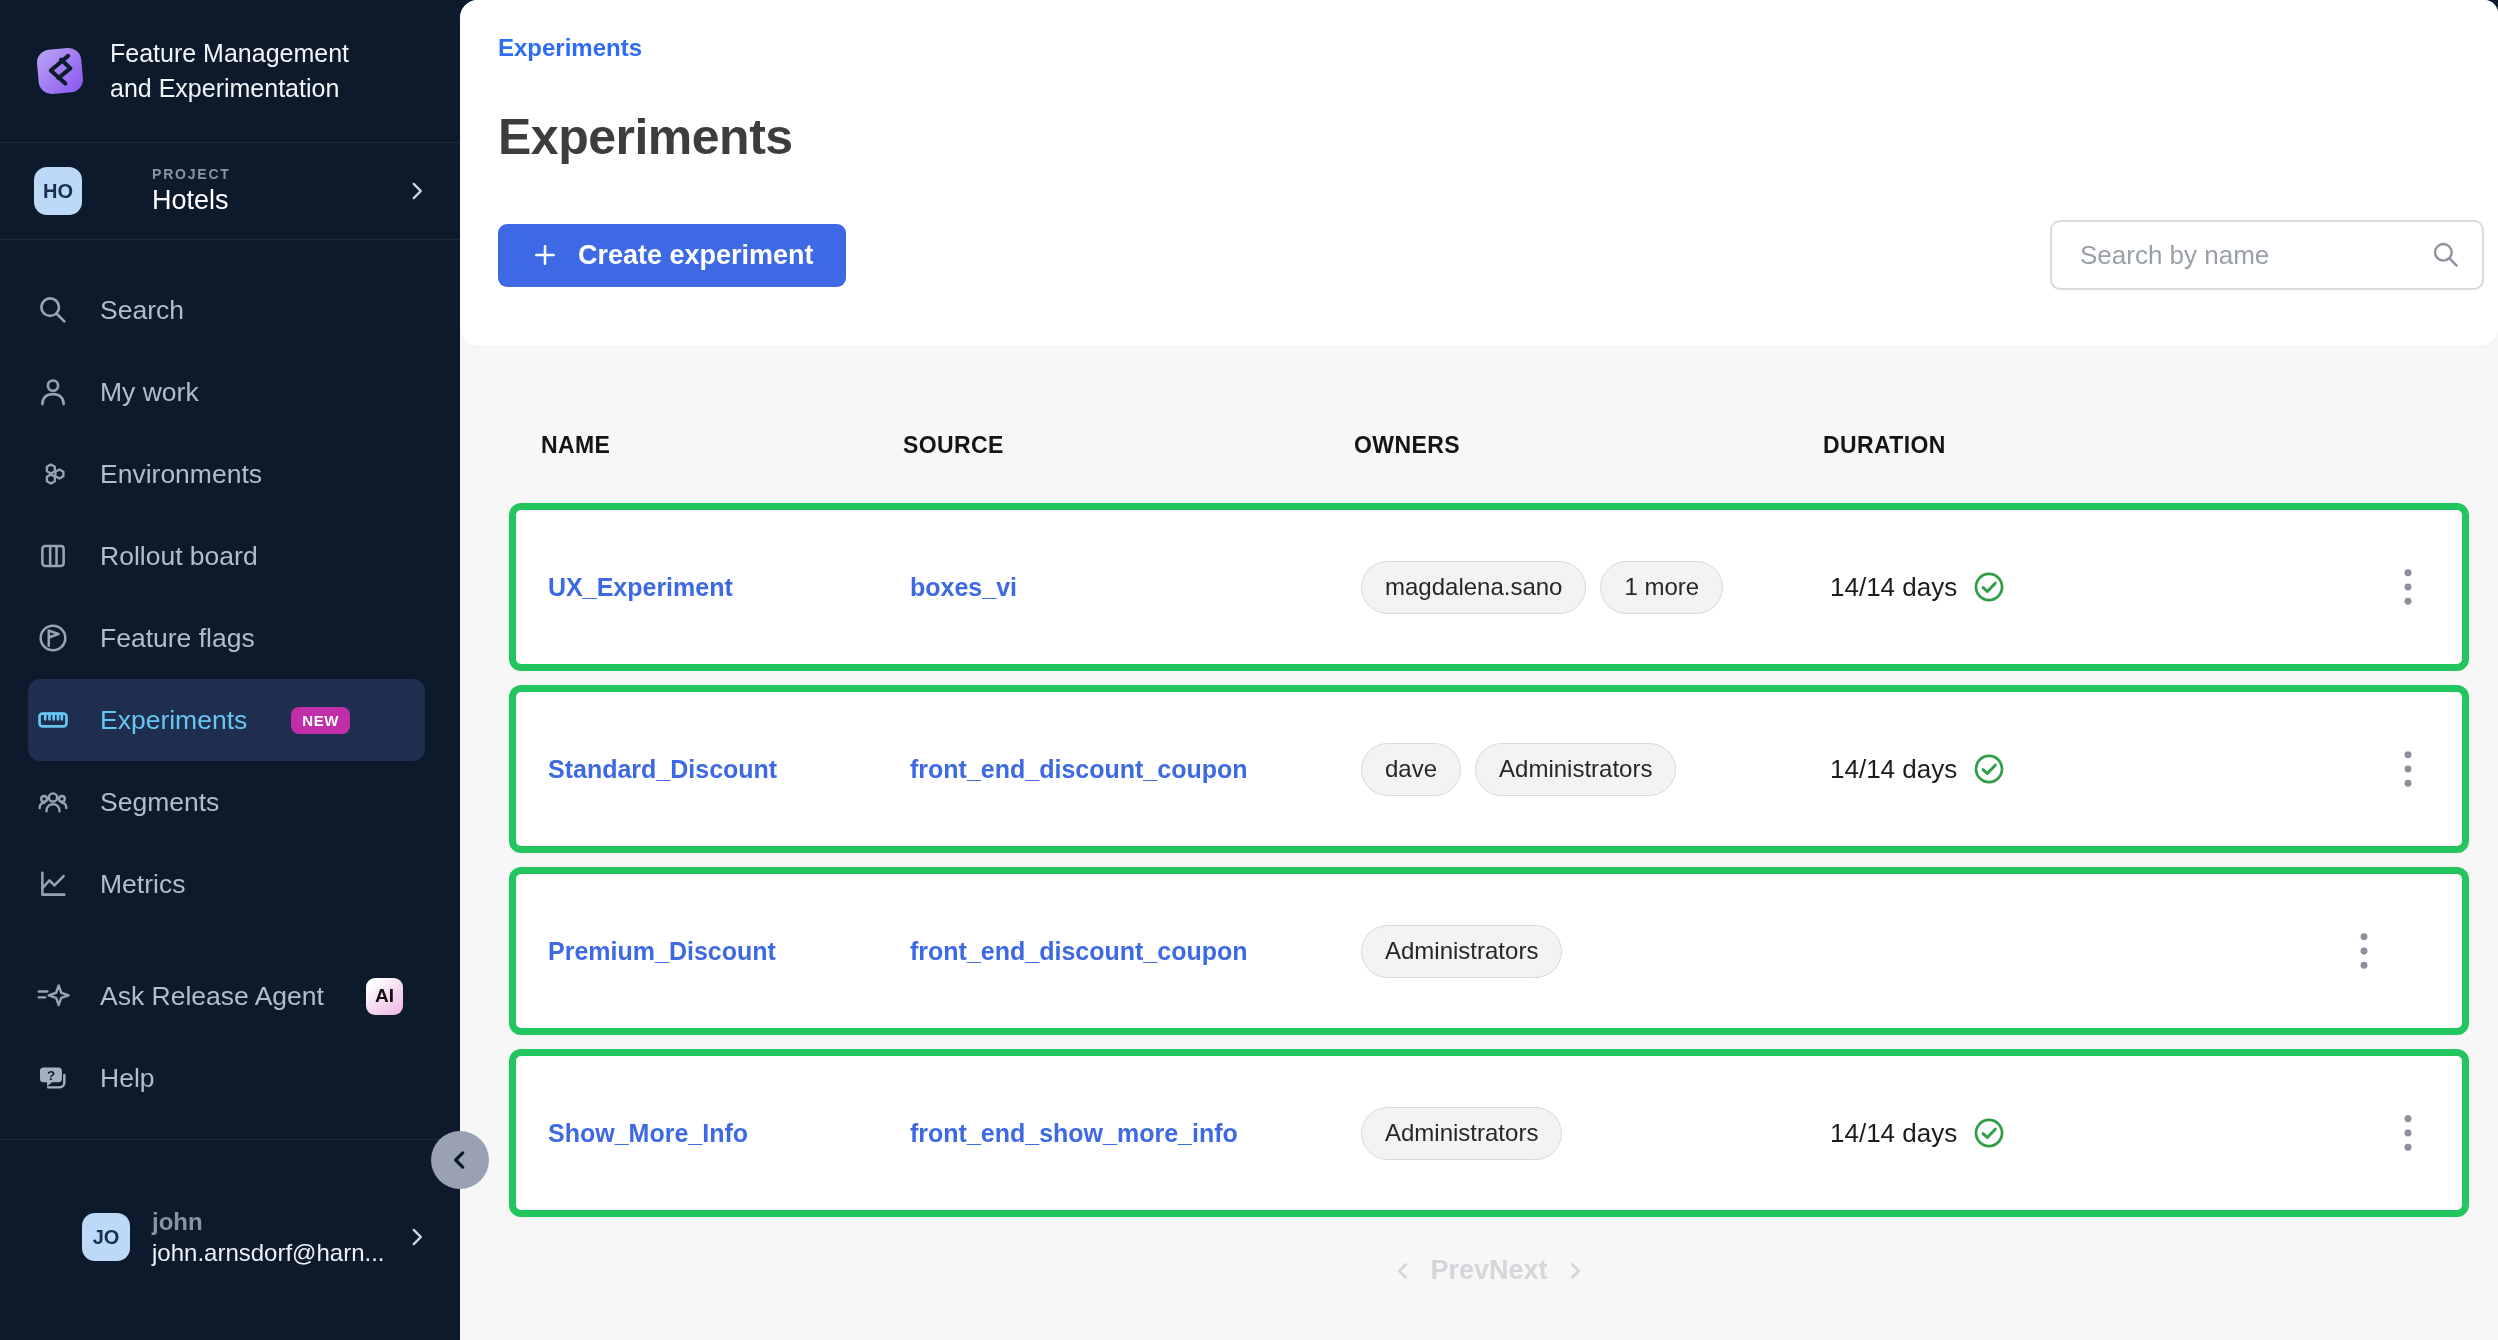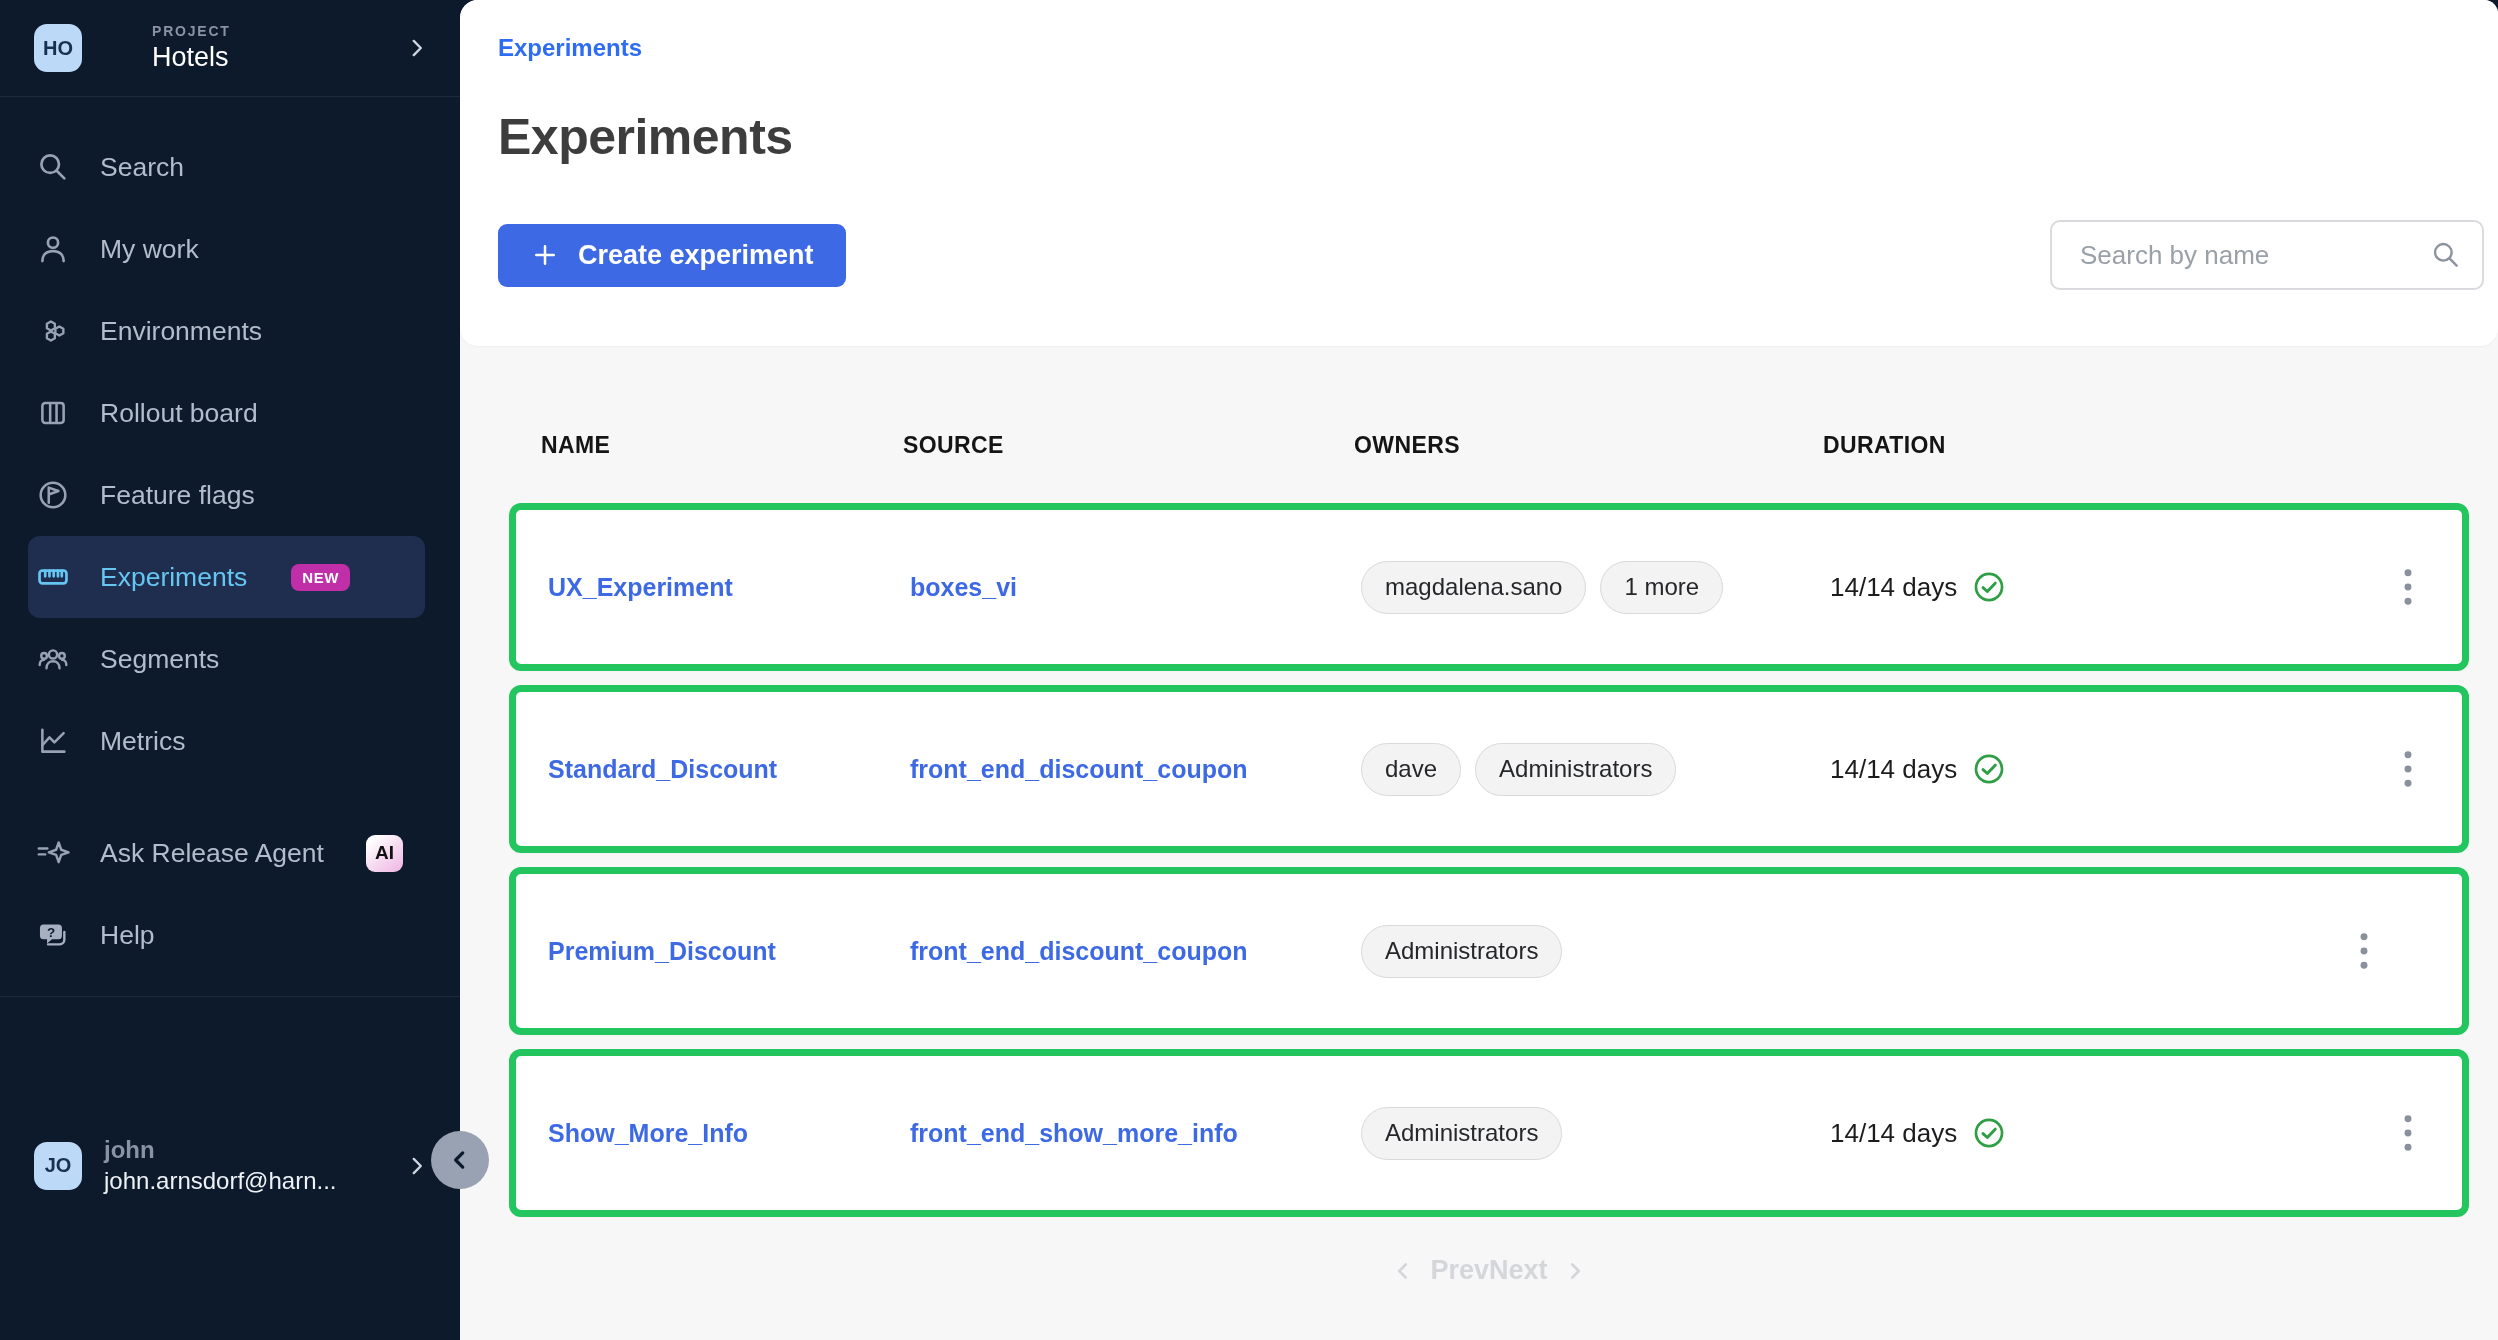--- a/index.html
+++ b/index.html
@@ -54,21 +54,21 @@
   .footer-block { margin-top:30px; }
   .ai-badge {
     width:37px; height:37px; border-radius:9px; margin-left:12px;
     background:linear-gradient(140deg,#ffffff 15%,#f6d9f0 55%,#efb5e5);
     color:#101010; font-size:19px; font-weight:700;
     display:flex; align-items:center; justify-content:center;
   }
   .sidebar-bottom-divider { border-top:1px solid rgba(255,255,255,0.08); margin-top:20px; }
   .user-row {
     flex:1; display:flex; align-items:center;
-    padding:0 30px 6px 34px; gap:22px; cursor:pointer;
+    padding:0 30px 6px 34px; gap:22px; cursor:pointer;margin-left:48px;
   }
   .user-meta { display:flex; flex-direction:column; gap:3px; min-width:0; }
   .user-name { font-size:24px; font-weight:700; color:#8a93a5; }
   .user-email { font-size:24px; color:#eef1f6; white-space:nowrap; }
   .collapse-handle {
     position:absolute; left:431px; top:1131px; width:58px; height:58px;
     border-radius:50%; background:#99a2b2; z-index:10;
     display:flex; align-items:center; justify-content:center; cursor:pointer;
   }
 
@@ -133,20 +133,41 @@
     display:flex; align-items:center; gap:14px; border:none; background:none;
     font-family:inherit; font-size:27px; font-weight:600; color:#d4d6da; cursor:default;
   }
   svg { display:block; }
 </style>
 </head>
 <body>
 
 <aside class="sidebar">
 
+  <div class="logo-row">
+    <span>
+      <svg width="52" height="52" viewBox="0 0 48 48">
+        <defs>
+          <linearGradient id="lg" x1="0" y1="0" x2="1" y2="1">
+            <stop offset="0" stop-color="#bba6f7"></stop>
+              <stop offset="1" stop-color="#8a54f0"></stop>
+          </linearGradient>
+        </defs>
+        <rect x="3.5" y="3.5" width="41" height="41" rx="12" fill="url(#lg)" transform="rotate(-5 24 24)"></rect>
+        <g fill="none" stroke="#0e1c30" stroke-width="3.8" stroke-linecap="round" stroke-linejoin="round">
+          <path d="M31.5 10 L15.5 23.5 L29 35.5"></path>
+          <path d="M22.5 30.5 L33.5 21.5 L25 13.5"></path>
+        </g>
+      </svg>
+    </span>
+    <div class="app-title">
+      <div>Feature Management</div>
+      <div>and Experimentation</div>
+    </div>
+  </div>
 
   <div class="project-row">
     <div class="avatar-sq">HO</div>
     <div class="project-meta">
       <span class="project-label">PROJECT</span>
       <span class="project-name">Hotels</span>
     </div>
     <span class="push-right">
       <svg width="26" height="26" viewBox="0 0 24 24" fill="none" stroke="#cfd5de" stroke-width="2.2" stroke-linecap="round" stroke-linejoin="round">
           <path d="M9 5.5 L15.5 12 L9 18.5"></path>

